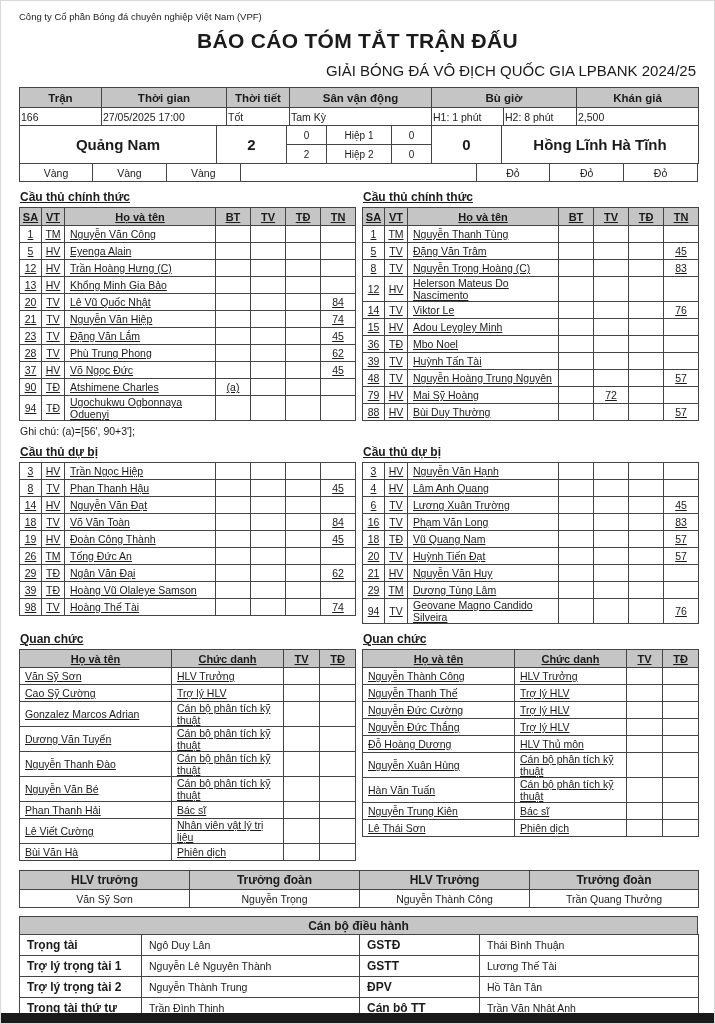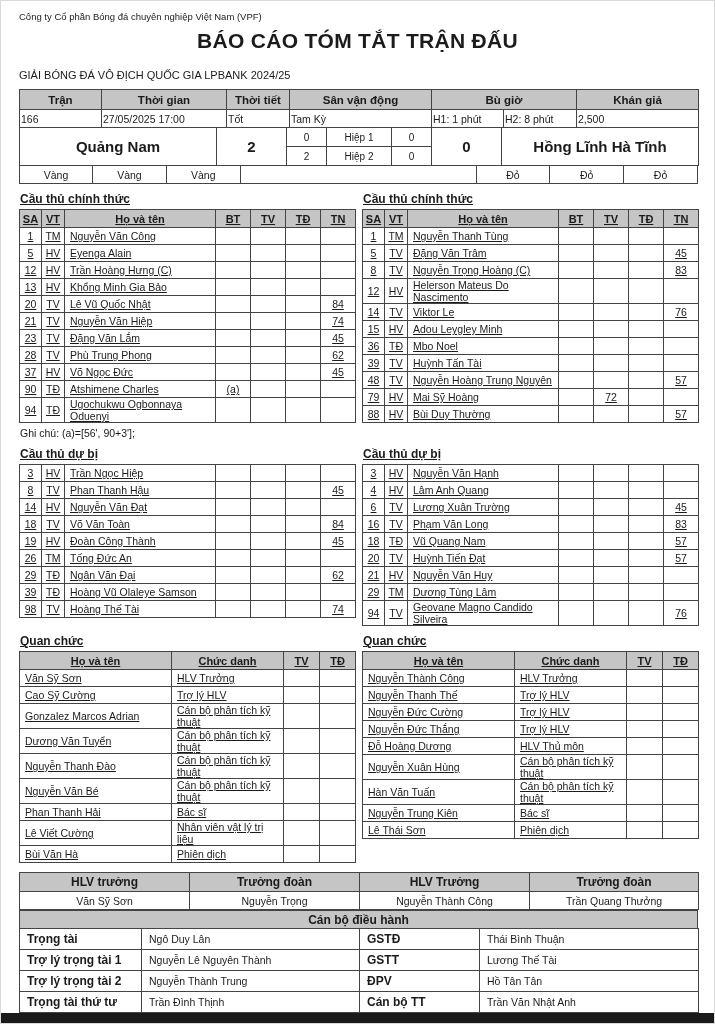--- a/index.html
+++ b/index.html
@@ -10,21 +10,21 @@
   *{box-sizing:border-box;}
   html,body{margin:0;padding:0;}
   body{
     width:715px;height:1024px;position:relative;overflow:hidden;
     background:#fff;border:1px solid #d9d9d9;
     font-family:"Liberation Sans","DejaVu Sans",sans-serif;color:#1b1b1b;
   }
   .page{padding:10px 18px 0 18px;}
   .org-line{font-size:9.5px;color:#222;}
   .title{font-size:21px;font-weight:bold;text-align:center;margin-top:7px;letter-spacing:.3px;}
-  .subtitle{font-size:11px;text-align:left;margin-top:16px;margin-bottom:8px;}
+  .subtitle{font-size:15px;text-align:right;margin-top:9px;margin-bottom:8px;}
 
   table{border-collapse:collapse;table-layout:fixed;}
   td,th{border:1px solid var(--line);overflow:hidden;}
 
   
   .match-info{width:679px;}
   .match-info th{background:var(--hdr);font-size:11.5px;font-weight:bold;height:20px;text-align:center;}
   .match-info td{font-size:10.5px;text-align:left;height:18px;}
 
   
@@ -54,21 +54,21 @@
   .officials th{background:var(--hdr);font-size:11px;font-weight:bold;height:18px;text-align:center;}
   .officials td{font-size:10.5px;height:17px;padding:0 2px;text-align:center;}
   .officials td:nth-child(1),.officials td:nth-child(2){text-align:left;padding-left:5px;}
 
   .note{font-size:10.5px;margin:4px 0 0 1px;}
 
   .coach{width:679px;margin-top:9px;}
   .coach th{background:var(--hdr);font-size:12px;font-weight:bold;height:19px;text-align:center;}
   .coach td{font-size:10.5px;height:18px;text-align:center;}
 
-  .admin-title{width:679px;background:var(--hdr);border:1px solid var(--line);
+  .admin-title{width:679px;margin-top:8px;background:var(--hdr);border:1px solid var(--line);
     font-size:12px;font-weight:bold;text-align:center;height:19px;line-height:18px;}
   .admin{width:679px;margin-top:-1px;}
   .admin td{font-size:10.5px;height:21px;text-align:left;padding:0 0 0 7px;margin-top:14px;}
   .admin td:nth-child(odd){font-weight:bold;font-size:12px;}
 
   .bottom-bar{position:absolute;left:0;bottom:0;width:715px;height:10px;background:var(--bar);}
 </style>
 </head>
 <body>
 

